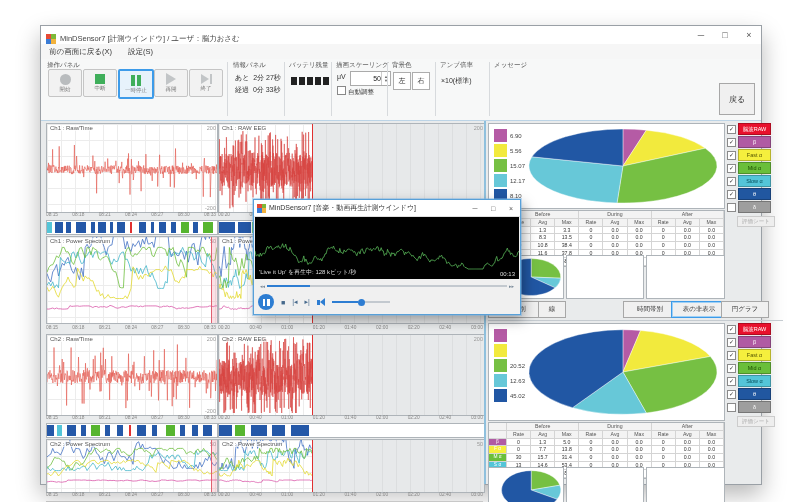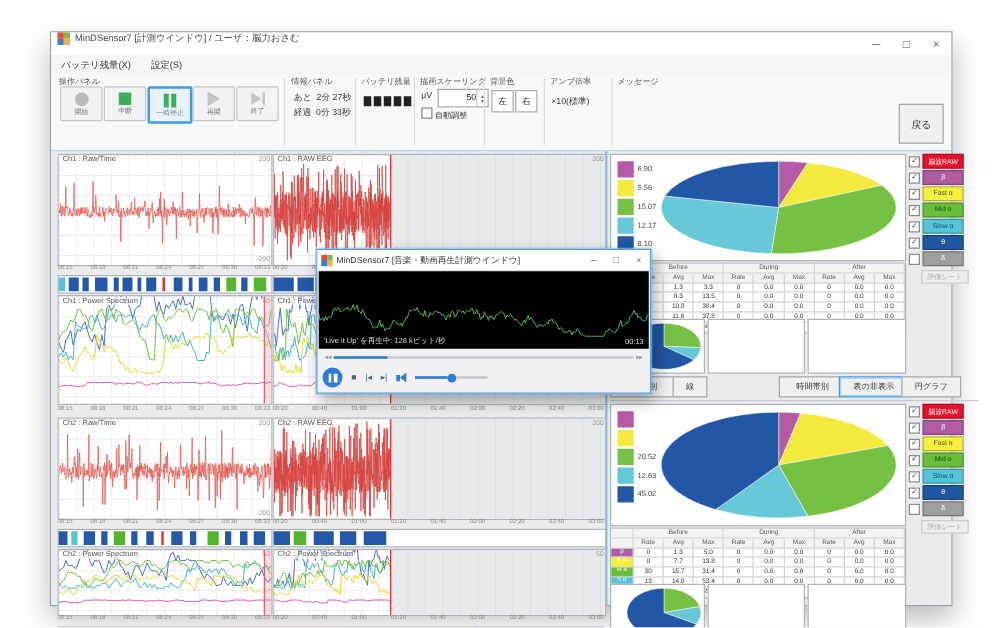--- a/index.html
+++ b/index.html
@@ -1,20 +1,20 @@
 <!DOCTYPE html>
 <html><head>
 <meta charset="utf-8">
 <style>
   html,body{margin:0;padding:0;background:#fff;font-family:"Liberation Sans","DejaVu Sans",sans-serif;}
   #canvas{position:relative;width:800px;height:502px;background:#fff;overflow:hidden;}
   .abs{position:absolute;}
   
   #appwin{left:40px;top:25px;width:720px;height:458px;background:#f0f0f0;border:1px solid #9aa0a6;box-shadow:0 10px 22px rgba(0,0,0,.28);}
-  #titlebar{left:0;top:0;width:100%;height:18px;background:#fff;border-bottom:1px solid #f97316;display:flex;align-items:flex-start;}
+  #titlebar{left:0;top:0;width:100%;height:18px;background:#fff;border-bottom:1px solid #f97316;display:flex;align-items:flex-end;}
   #titlebar .ttl{font-size:7.5px;color:#444;margin-left:4px;white-space:nowrap;}
   .winctl{display:flex;margin-left:auto;height:100%;}
   .winctl span{width:24px;height:100%;display:flex;align-items:center;justify-content:center;font-size:9px;color:#555;}
   #appicon{width:10px;height:10px;margin-left:5px;display:grid;grid-template-columns:5px 5px;grid-template-rows:5px 5px;}
   #appicon i{display:block;}
   #menubar{left:0;top:18px;width:100%;height:15px;background:#f6f6f6;border-bottom:1px solid #ddd;display:flex;align-items:center;}
   #menubar span{font-size:7.5px;color:#333;padding:0 8px;}
   
   #toolbar{left:0;top:33px;width:100%;height:61px;background:#f7f8f8;border-bottom:1px solid #c9cdd1;}
   .grplabel{position:absolute;font-size:6.5px;color:#555;top:2px;}
@@ -107,21 +107,21 @@
       </span>
       <span class="ttl">MinDSensor7 [計測ウインドウ] / ユーザ：脳力おさむ</span>
       <span class="winctl">
         <span>─</span>
         <span>□</span>
         <span>×</span>
       </span>
     </div>
 
     <div id="menubar" class="abs">
-      <span>バッテリ残量(X)</span>
+      <span>前の画面に戻る(X)</span>
       <span>設定(S)</span>
     </div>
 
     <div id="toolbar" class="abs">
       <span class="grplabel" style="left:6px">操作パネル</span>
       <div class="tbtn" style="left:7px">
           <span class="ic-circle"></span>
           <span class="lbl">開始</span>
         </div>
       <div class="tbtn" style="left:42px">

